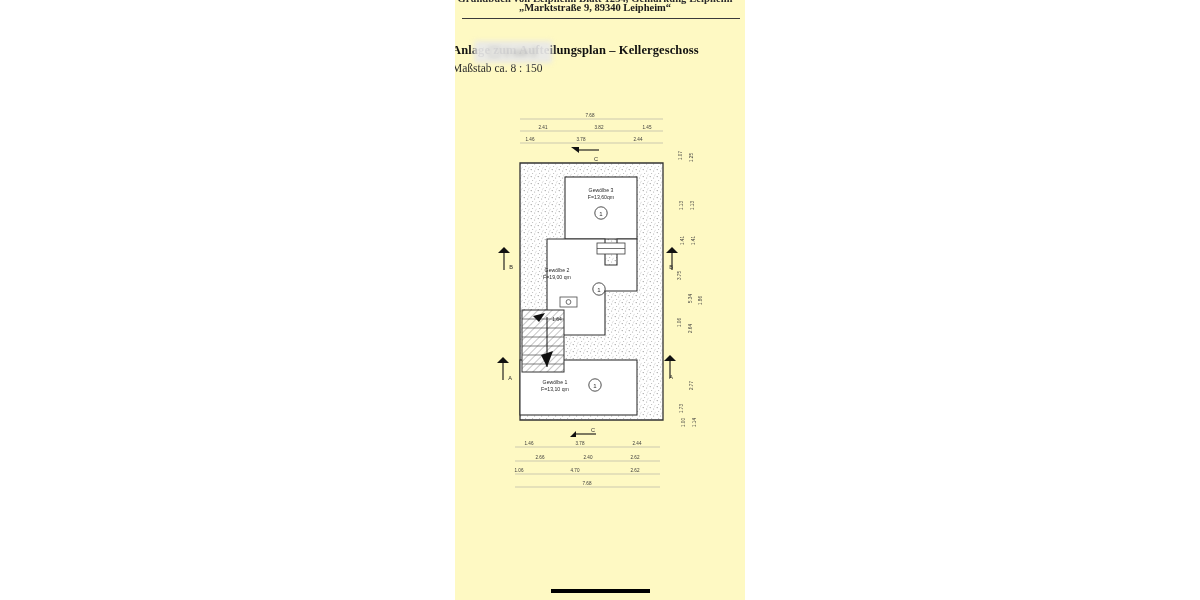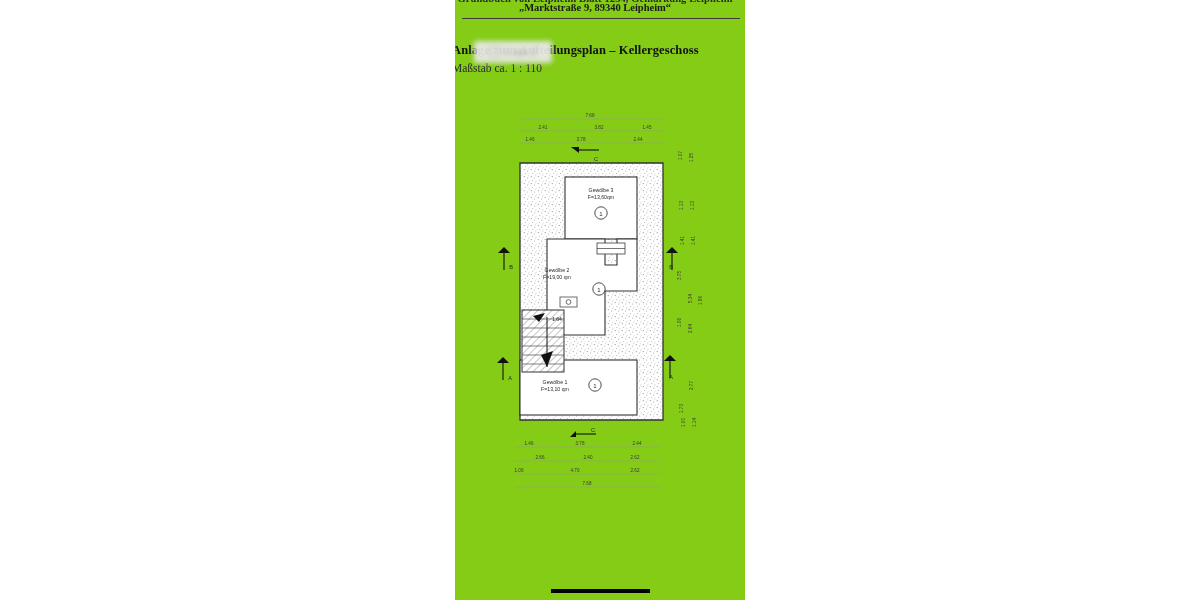--- a/index.html
+++ b/index.html
@@ -7,21 +7,21 @@
     width:1200px;height:600px;
     background:#ffffff;
     font-family:"Liberation Serif", serif;
     overflow:hidden;
     position:relative;
   }
   .page{
     position:absolute;
     left:0;top:0;
     width:1200px;height:600px;
-    background:#84cc16;
+    background:#fef9c3;
   }
 
   
   .hdr-line1{
     position:absolute;
     left:440px; top:-7px;
     width:310px;
     text-align:center;
     font-size:10.5px;
     font-weight:bold;
@@ -120,21 +120,21 @@
 </head>
 <body>
 
 <div class="page">
 
   <div class="hdr-line1">Grundbuch von Leipheim Blatt 1234, Gemarkung Leipheim</div>
   <div class="hdr-line2">„Marktstraße 9, 89340 Leipheim“</div>
   <div class="hdr-rule"></div>
 
   <div class="title">Anlage zum Aufteilungsplan – Kellergeschoss</div>
-  <div class="subtitle">Maßstab ca. 1 : 110</div>
+  <div class="subtitle">Maßstab ca. 8 : 150</div>
 
   <div class="plan">
     <svg width="240" height="395" viewBox="0 0 240 395" xmlns="http://www.w3.org/2000/svg">
       <defs>
         <pattern id="stipple" width="7" height="7" patternUnits="userSpaceOnUse">
           <rect width="7" height="7" fill="#ffffff"></rect>
           <circle cx="1.2" cy="1.6" r="0.55" fill="#8a8a8a"></circle>
           <circle cx="4.6" cy="3.1" r="0.5" fill="#9a9a9a"></circle>
           <circle cx="2.7" cy="5.4" r="0.48" fill="#8a8a8a"></circle>
           <circle cx="6.1" cy="6.2" r="0.42" fill="#a0a0a0"></circle>

